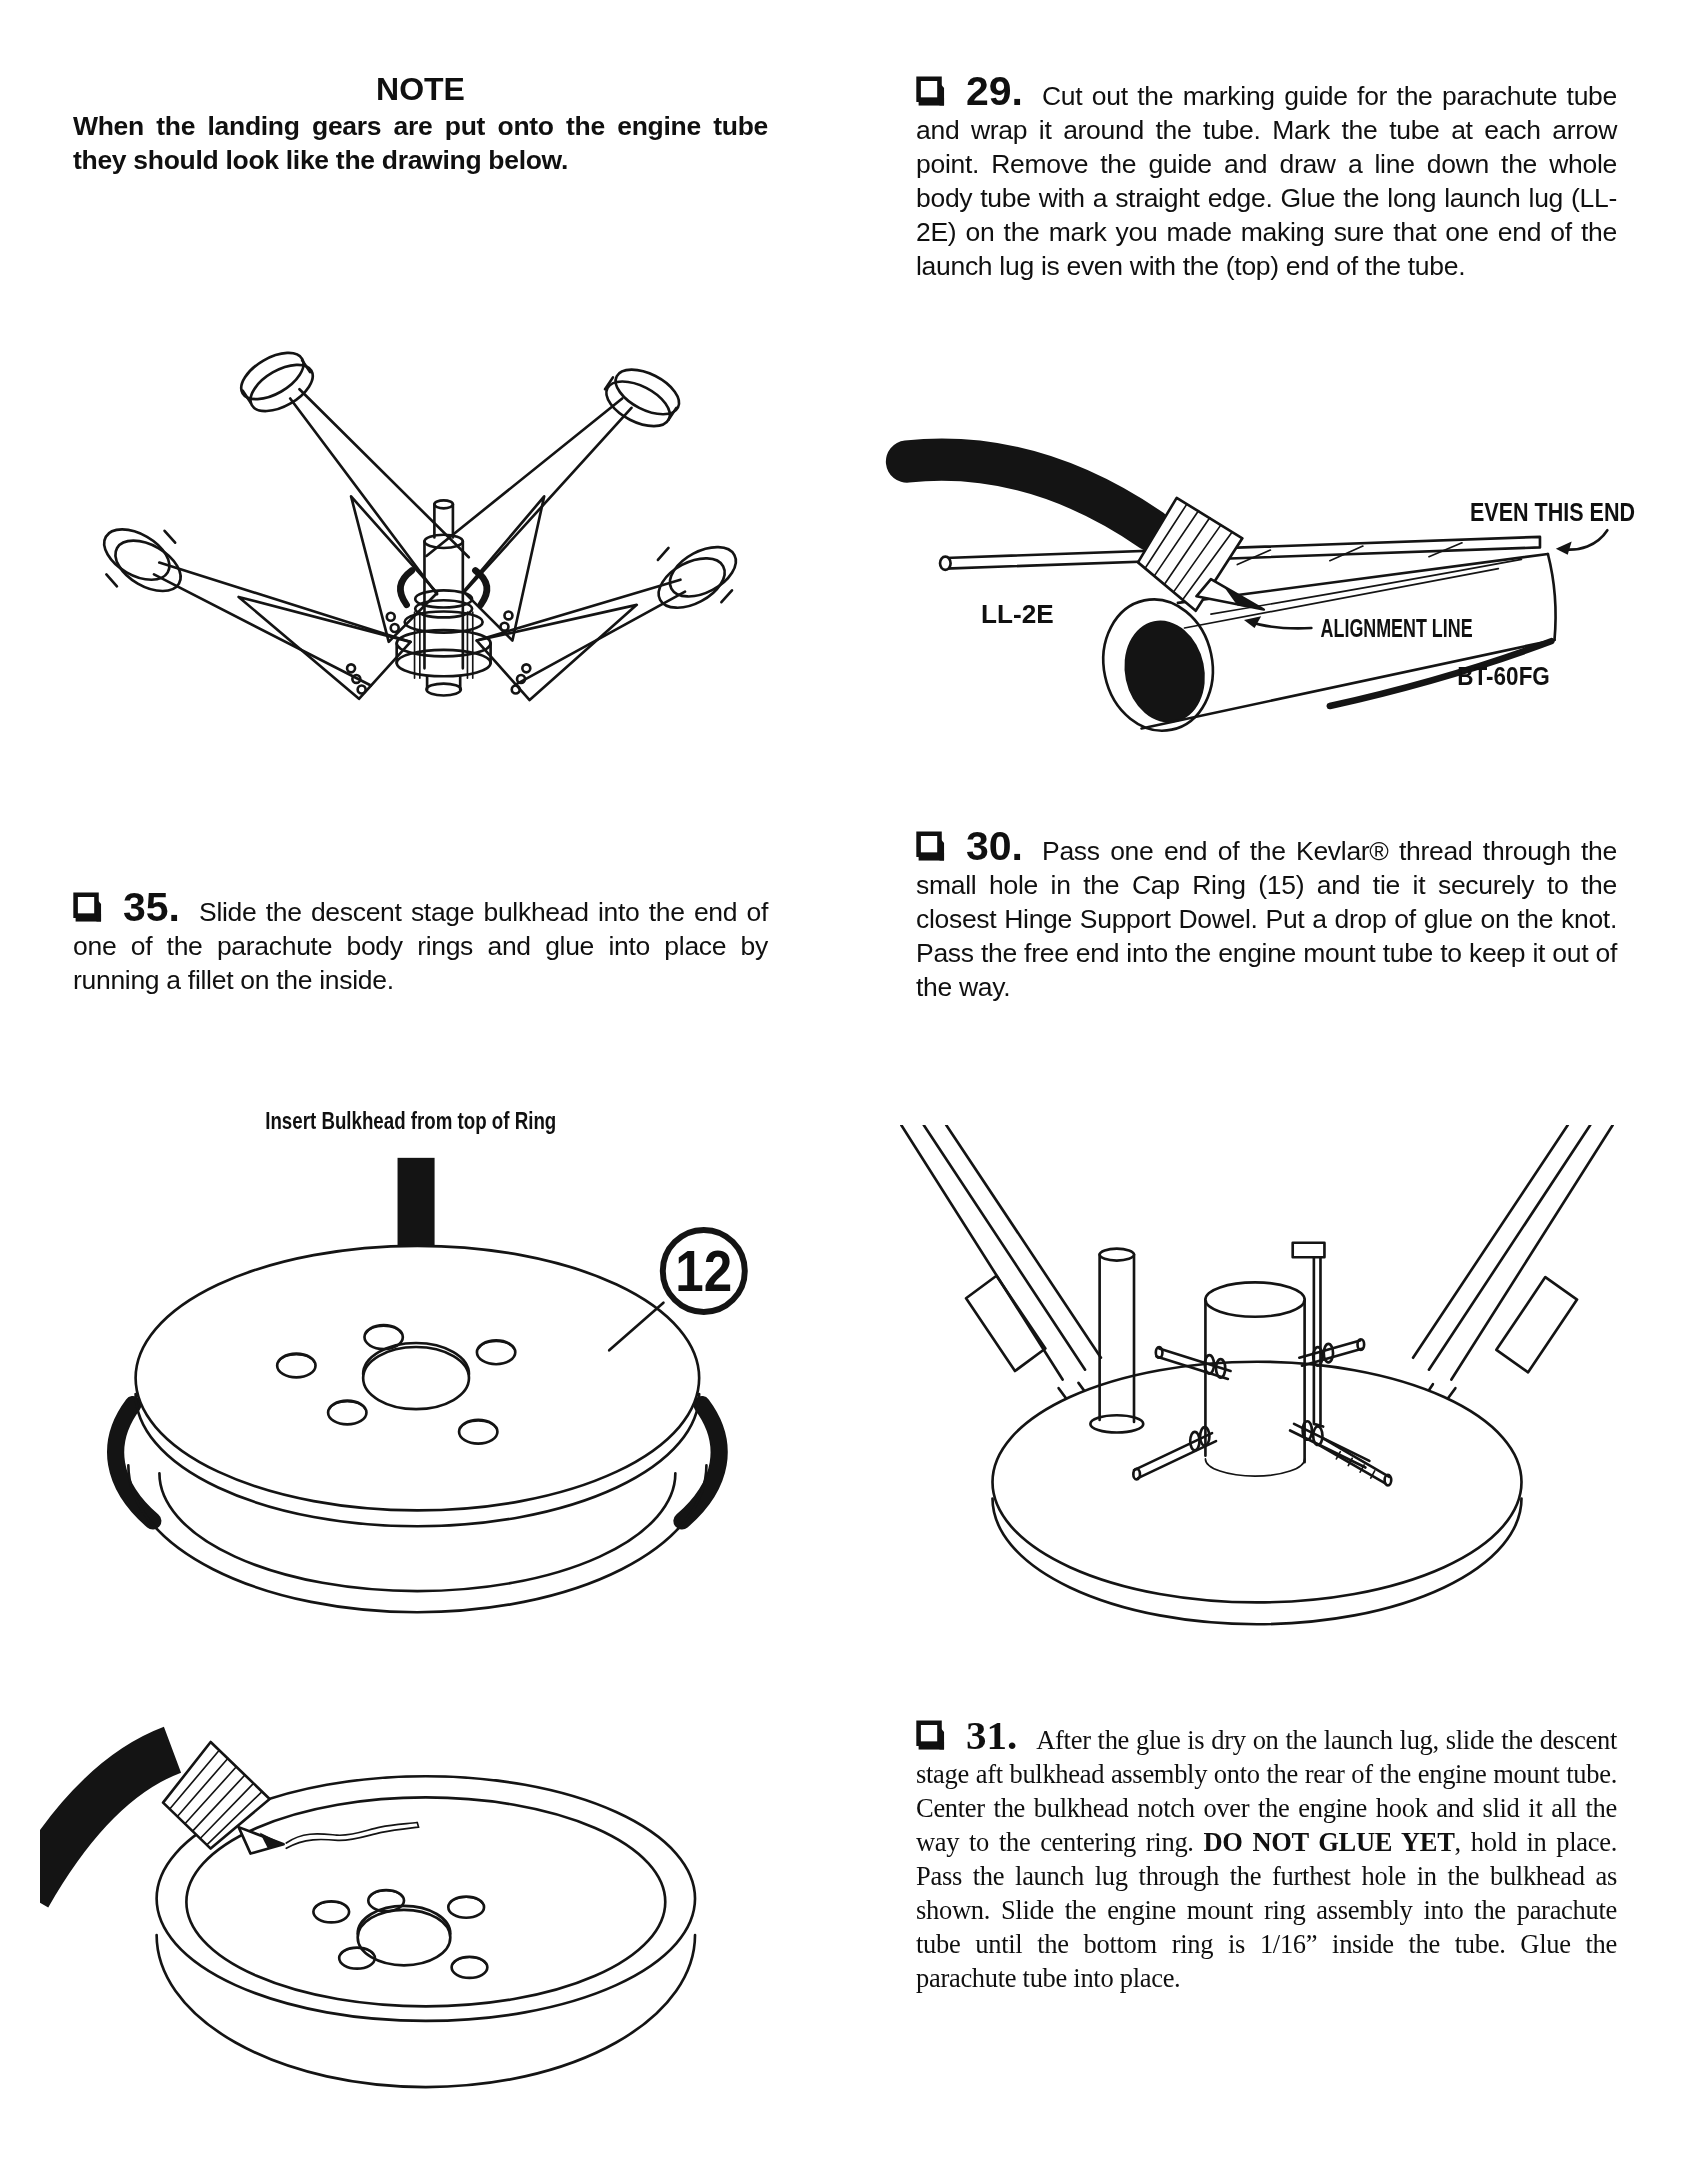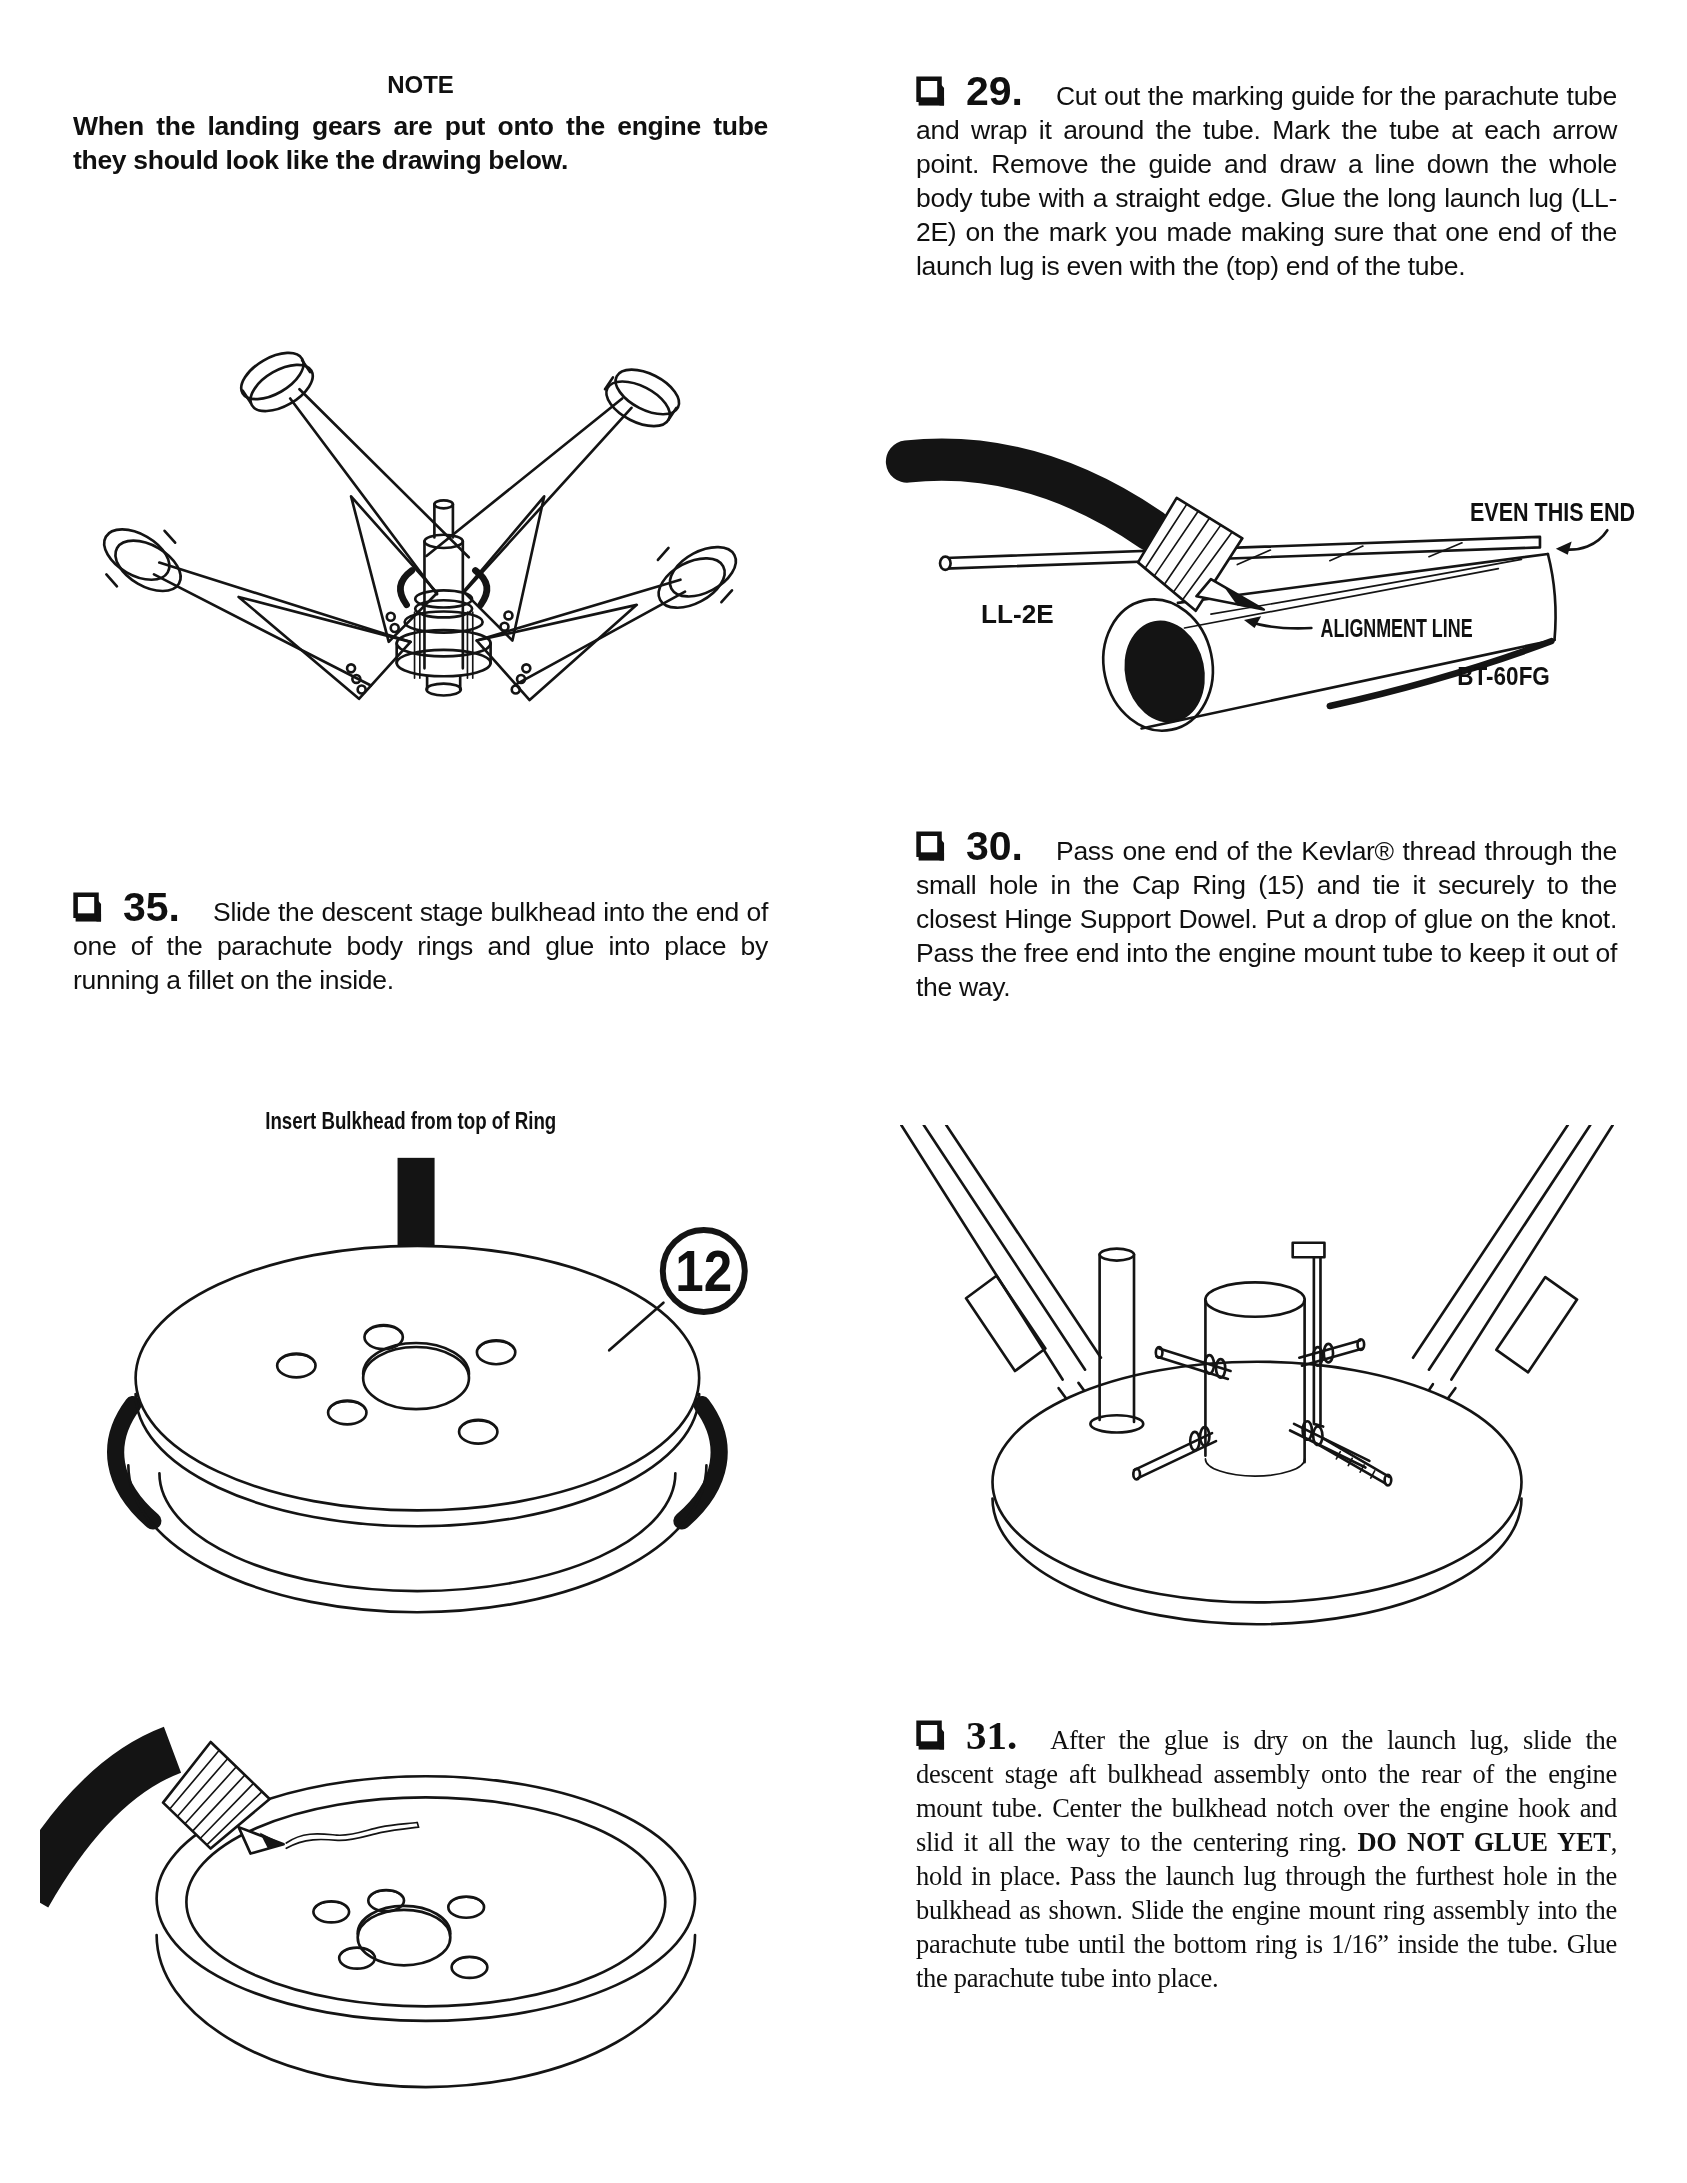--- a/index.html
+++ b/index.html
@@ -17,33 +17,33 @@
     font-size:26.5px;
     line-height:34px;
     letter-spacing:-0.3px;
     color:#101010;
   }
   .note-title{
     position:absolute;
     left:73px;top:71px;width:695px;
     text-align:center;
     font-weight:700;
-    font-size:24px;
+    font-size:32px;
   }
   .chk{
     display:inline-block;
     vertical-align:-4px;
     margin-right:20px;
   }
   .step-num{
     font-weight:700;
     font-size:41px;
     line-height:34px;
     letter-spacing:0;
-    margin-right:33px;
+    margin-right:19px;
   }
   .b{font-weight:700;}
   svg.fig{position:absolute;}
   svg .lbl{
     font-family:"Liberation Sans",sans-serif;
     font-weight:700;
     fill:#101010;
   }
   .ln{stroke:#141414;stroke-width:4;fill:none;stroke-linecap:round;stroke-linejoin:round;}
   .thin{stroke:#141414;stroke-width:2.5;fill:none;stroke-linecap:round;}

